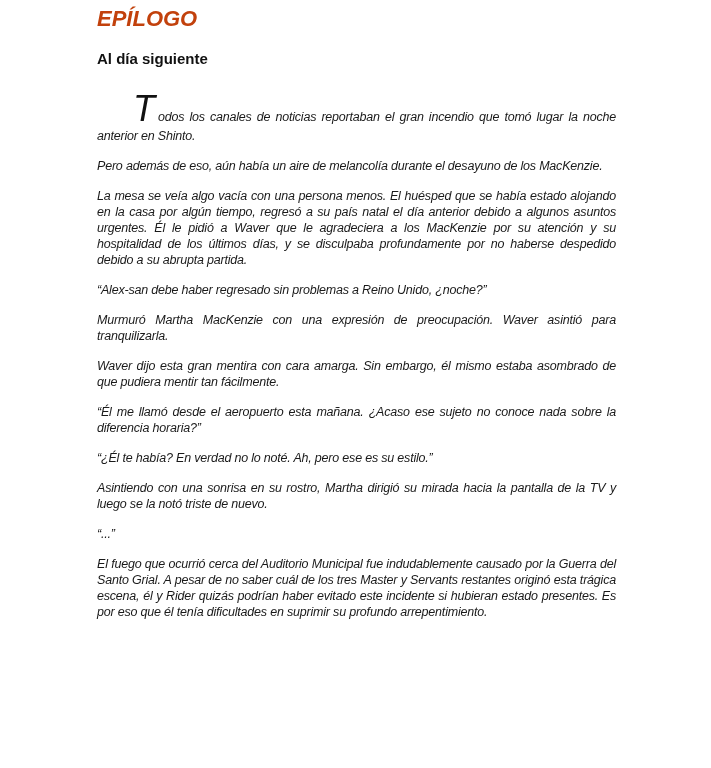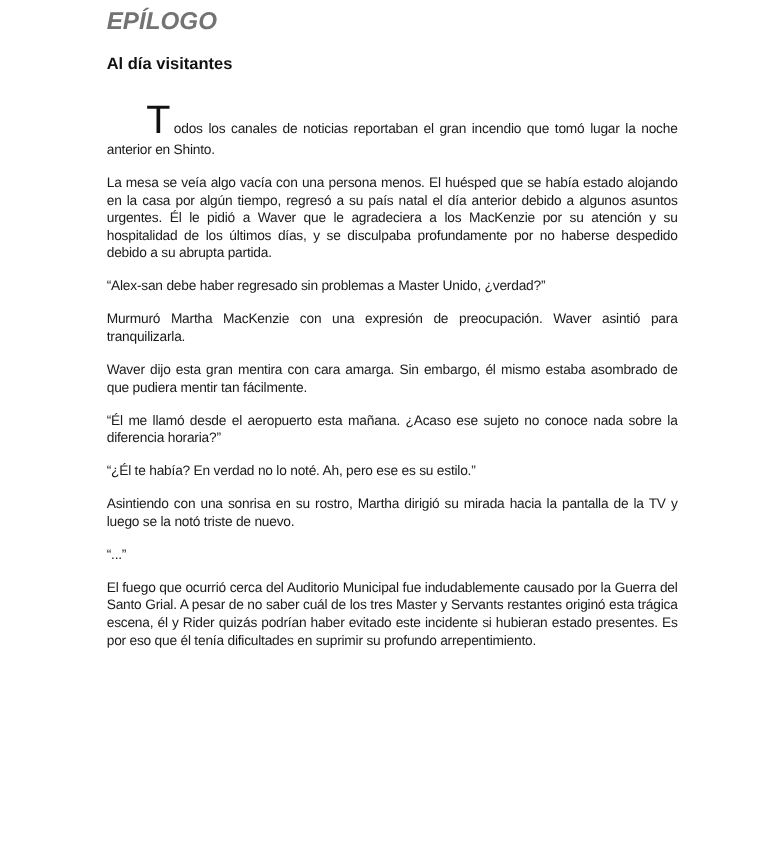--- a/index.html
+++ b/index.html
@@ -17,61 +17,63 @@
     overflow: hidden;
     font-family: "Liberation Sans", sans-serif;
     color: #1a1a1a;
   }
   .chapter-title {
     margin: 0;
     font-size: 22px;
     line-height: 26px;
     font-weight: bold;
     font-style: italic;
-    color: #737373;
+    color: #c2410c;
   }
   .section-heading {
     margin: 18px 0 0 0;
     font-size: 15px;
     line-height: 18px;
     font-weight: bold;
     color: #111111;
   }
   p.body-par {
     margin: 0 0 14px 0;
     font-size: 12.5px;
     line-height: 16px;
     letter-spacing: -0.2px;
     text-align: justify;
     color: #1a1a1a;
+    font-style: italic;
   }
   p.opening {
     margin-top: 22px;
     text-indent: 36px;
   }
   .dropcap {
     font-size: 36px;
     line-height: 38px;
     letter-spacing: 0;
     padding-right: 3px;
     font-weight: normal;
     color: #111111;
   }
 </style>
 </head>
 <body>
 
 <div class="page">
   <h1 class="chapter-title">EPÍLOGO</h1>
-  <h2 class="section-heading">Al día visitantes</h2>
+  <h2 class="section-heading">Al día siguiente</h2>
 
   <p class="body-par opening"><span class="dropcap">T</span><span>odos los canales de noticias reportaban el gran incendio que tomó lugar la noche anterior en Shinto.</span></p>
 
+  <p class="body-par">Pero además de eso, aún había un aire de melancolía durante el desayuno de los MacKenzie.</p>
   <p class="body-par">La mesa se veía algo vacía con una persona menos. El huésped que se había estado alojando en la casa por algún tiempo, regresó a su país natal el día anterior debido a algunos asuntos urgentes. Él le pidió a Waver que le agradeciera a los MacKenzie por su atención y su hospitalidad de los últimos días, y se disculpaba profundamente por no haberse despedido debido a su abrupta partida.</p>
-  <p class="body-par">“Alex-san debe haber regresado sin problemas a Master Unido, ¿verdad?”</p>
+  <p class="body-par">“Alex-san debe haber regresado sin problemas a Reino Unido, ¿noche?”</p>
   <p class="body-par">Murmuró Martha MacKenzie con una expresión de preocupación. Waver asintió para tranquilizarla.</p>
   <p class="body-par">Waver dijo esta gran mentira con cara amarga. Sin embargo, él mismo estaba asombrado de que pudiera mentir tan fácilmente.</p>
   <p class="body-par">“Él me llamó desde el aeropuerto esta mañana. ¿Acaso ese sujeto no conoce nada sobre la diferencia horaria?”</p>
   <p class="body-par">“¿Él te había? En verdad no lo noté. Ah, pero ese es su estilo.”</p>
   <p class="body-par">Asintiendo con una sonrisa en su rostro, Martha dirigió su mirada hacia la pantalla de la TV y luego se la notó triste de nuevo.</p>
   <p class="body-par">“...”</p>
   <p class="body-par">El fuego que ocurrió cerca del Auditorio Municipal fue indudablemente causado por la Guerra del Santo Grial. A pesar de no saber cuál de los tres Master y Servants restantes originó esta trágica escena, él y Rider quizás podrían haber evitado este incidente si hubieran estado presentes. Es por eso que él tenía dificultades en suprimir su profundo arrepentimiento.</p>
 </div>
 
 </body></html>

